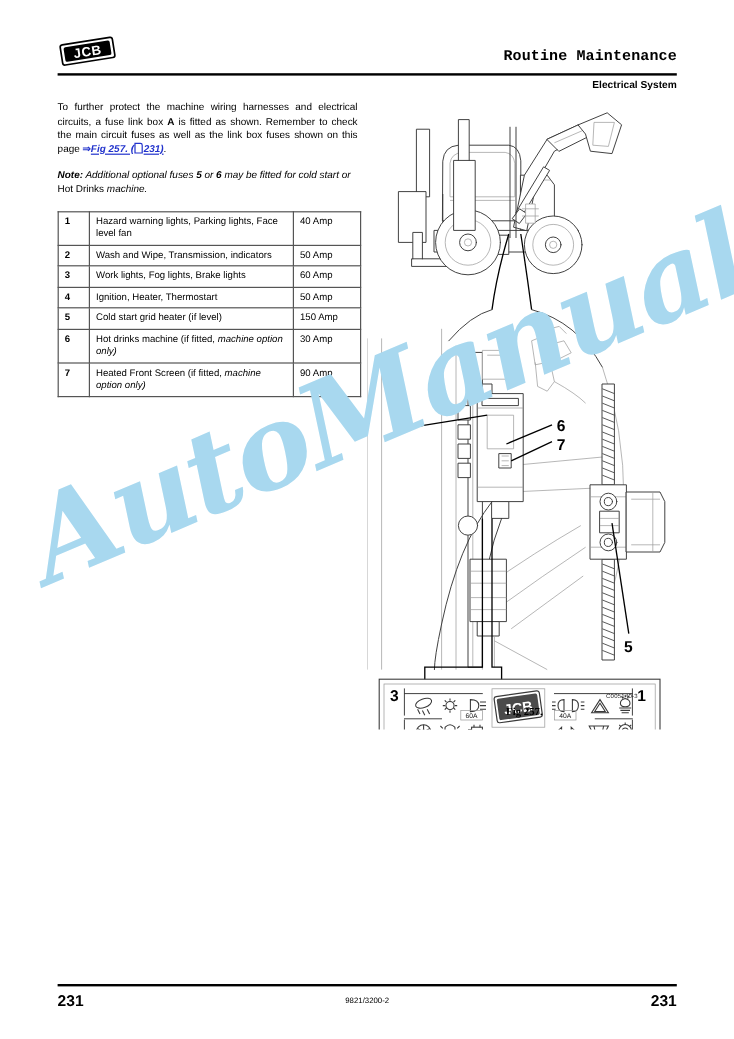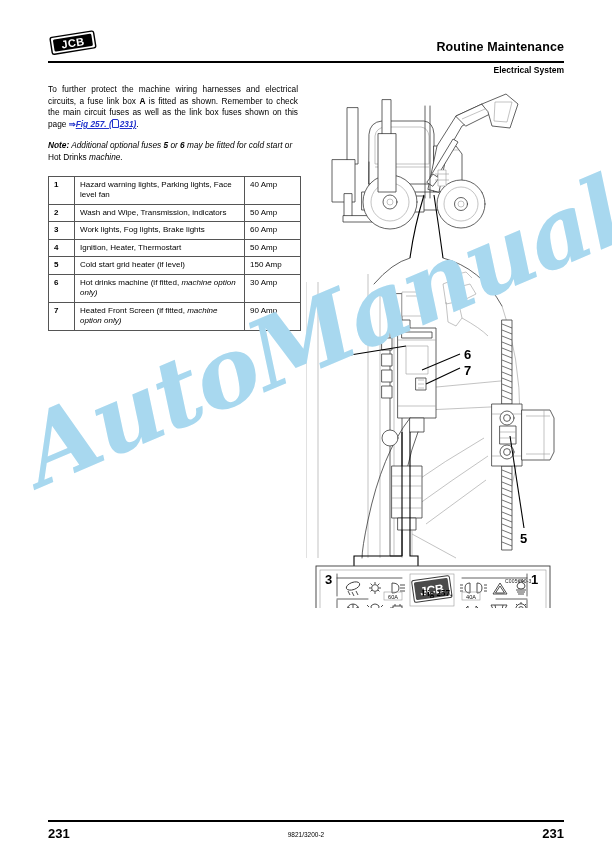--- a/index.html
+++ b/index.html
@@ -59,20 +59,21 @@
     width: 52px;
     height: 26px;
   }
   #header-title {
     position: absolute;
     right: 0;
     top: 12px;
     font-size: 12.5px;
     font-weight: 700;
     letter-spacing: 0.1px;
+    font-family: Liberation Mono, monospace;
   }
   #header-rule {
     position: absolute;
     left: 0;
     right: 0;
     top: 33px;
     height: 2px;
     background: #000000;
   }
   #header-sub {

